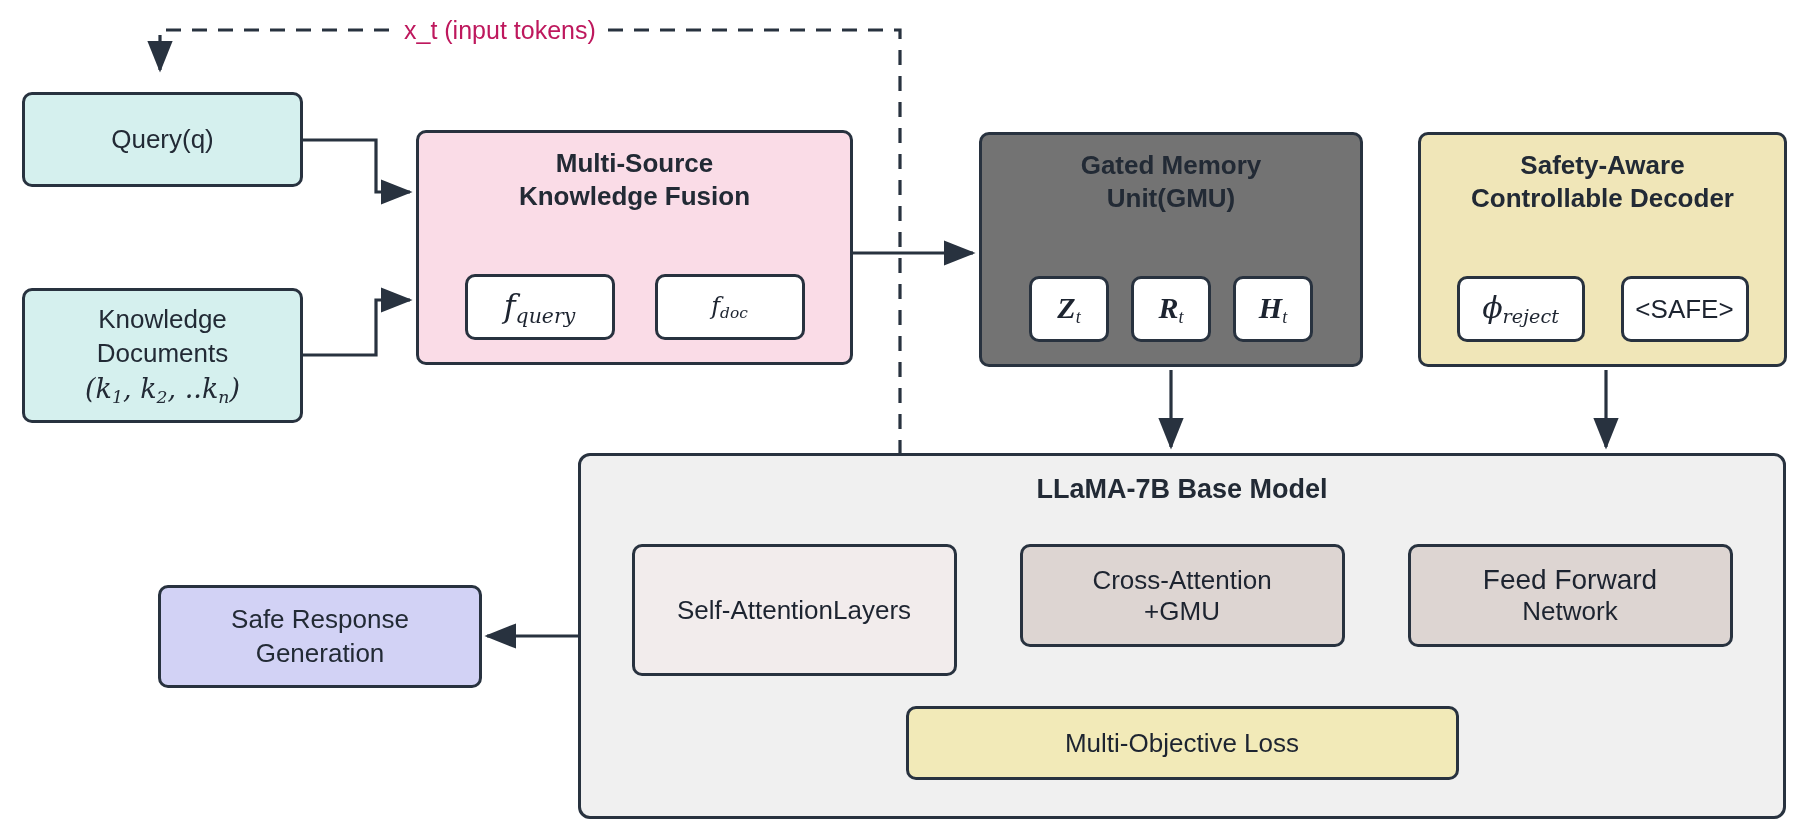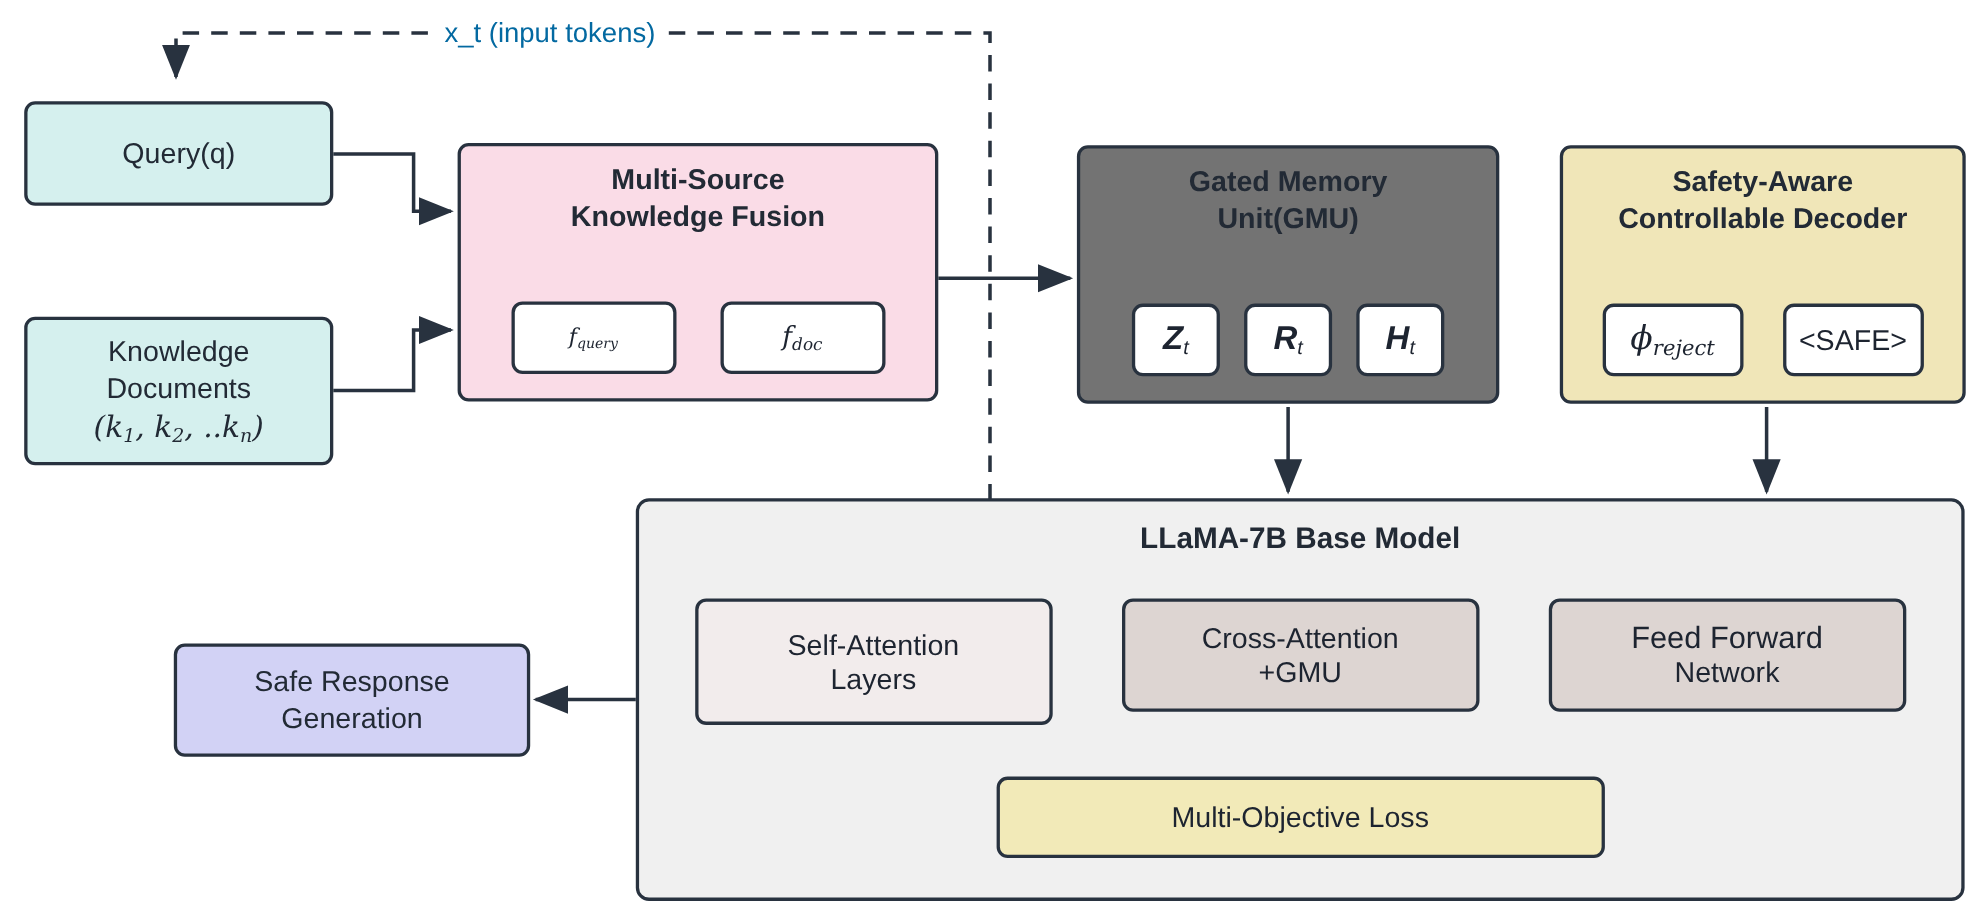--- a/index.html
+++ b/index.html
@@ -17,26 +17,26 @@
 
   
   .group{justify-content:flex-start;padding-top:14px;}
   .chips{position:absolute;left:0;right:0;display:flex;justify-content:center;gap:0;}
   .chip{box-sizing:border-box;background:#ffffff;border:3px solid #28323f;border-radius:10px;
         display:flex;align-items:center;justify-content:center;color:#1d2430;}
 
   
   .m{font-family:"DejaVu Serif",serif;font-style:italic;}
   .m .sub{font-size:0.64em;vertical-align:-0.28em;font-style:italic;}
-  .mb{font-family:Liberation Sans, sans-serif;font-style:italic;font-weight:700;text-align:center;}
+  .mb{font-family:Liberation Serif, serif;font-style:italic;font-weight:700;text-align:center;}
   .mb .sub{font-size:0.60em;vertical-align:-0.26em;font-weight:400;font-style:italic;}
   .plaintxt{font-family:"Liberation Sans",sans-serif;font-style:normal;}
 
   svg.wires{position:absolute;left:0;top:0;width:1793px;height:837px;pointer-events:none;}
-  .edgelbl{position:absolute;background:#fff;padding:0 6px;font-size:25px;color:#0369a1;
+  .edgelbl{position:absolute;background:#fff;padding:0 6px;font-size:25px;color:#be185d;
            font-family:"Liberation Sans",sans-serif;white-space:nowrap;}
 </style>
 </head>
 <body>
 
 <div id="stage">
 
   <svg class="wires" viewBox="0 0 1793 837">
     <defs>
       <marker id="ah" markerWidth="11" markerHeight="11" refX="9.2" refY="4.2" orient="auto" markerUnits="strokeWidth">
@@ -73,21 +73,21 @@
     <div class="ttl m" style="font-size:27px;margin-top:2px;">
       <span>(</span><span>k</span><span class="sub">1</span><span>, </span><span>k</span><span class="sub">2</span><span>, ..</span><span>k</span><span class="sub">n</span><span>)</span>
     </div>
   </div>
 
   <div class="node group bold" style="left:416px;top:130px;width:437px;height:235px;background:#fadce7;">
     <div class="ttl">Multi-Source</div>
     <div class="ttl">Knowledge Fusion</div>
     <div class="chips" style="bottom:22px;gap:40px;">
       <div class="chip" style="width:150px;height:66px;">
-        <span class="m" style="font-size:20px;">
+        <span class="m" style="font-size:32px;">
           <span>f</span><span class="sub">query</span>
         </span>
       </div>
       <div class="chip" style="width:150px;height:66px;">
         <span class="m" style="font-size:24px;">
           <span>f</span><span class="sub">doc</span>
         </span>
       </div>
     </div>
   </div>
@@ -127,21 +127,21 @@
         <span class="plaintxt" style="font-size:26px;">&lt;SAFE&gt;</span>
       </div>
     </div>
   </div>
 
   <div class="node" style="left:578px;top:453px;width:1208px;height:366px;background:#f0f0f0;
               border-radius:12px;justify-content:flex-start;padding-top:16px;">
     <div class="ttl bold" style="font-weight:700;font-size:27px;">LLaMA-7B Base Model</div>
 
     <div style="position:absolute;left:0;right:0;top:88px;display:flex;justify-content:center;gap:63px;">
-      <div class="chip" style="width:325px;height:115px;background:#f2ecec;flex-direction:column;">
+      <div class="chip" style="width:325px;height:132px;background:#f2ecec;">
         <span style="font-size:26px;">Self-Attention</span>
         <span style="font-size:26px;">Layers</span>
       </div>
       <div class="chip" style="width:325px;height:103px;background:#ddd5d2;flex-direction:column;">
         <span style="font-size:26px;">Cross-Attention</span>
         <span style="font-size:26px;">+GMU</span>
       </div>
       <div class="chip" style="width:325px;height:103px;background:#ddd5d2;flex-direction:column;">
         <span style="font-size:28px;">Feed Forward</span>
         <span style="font-size:26px;">Network</span>

